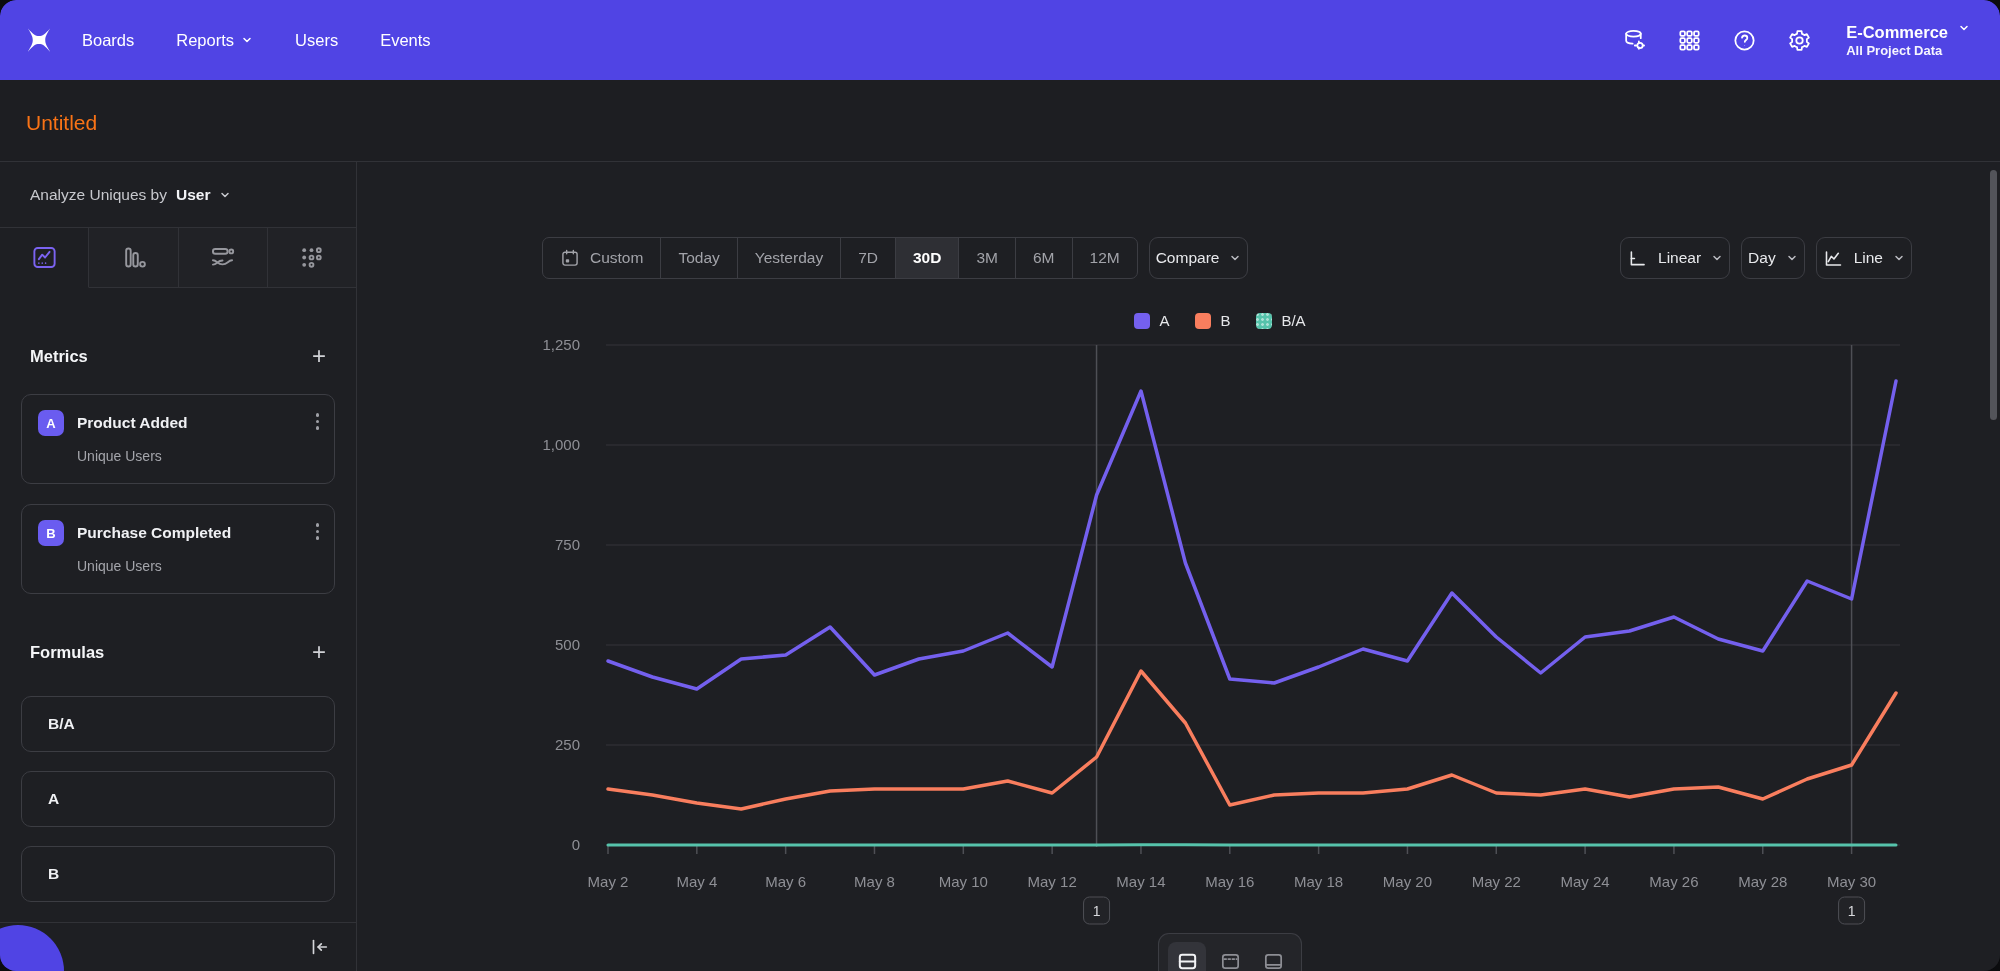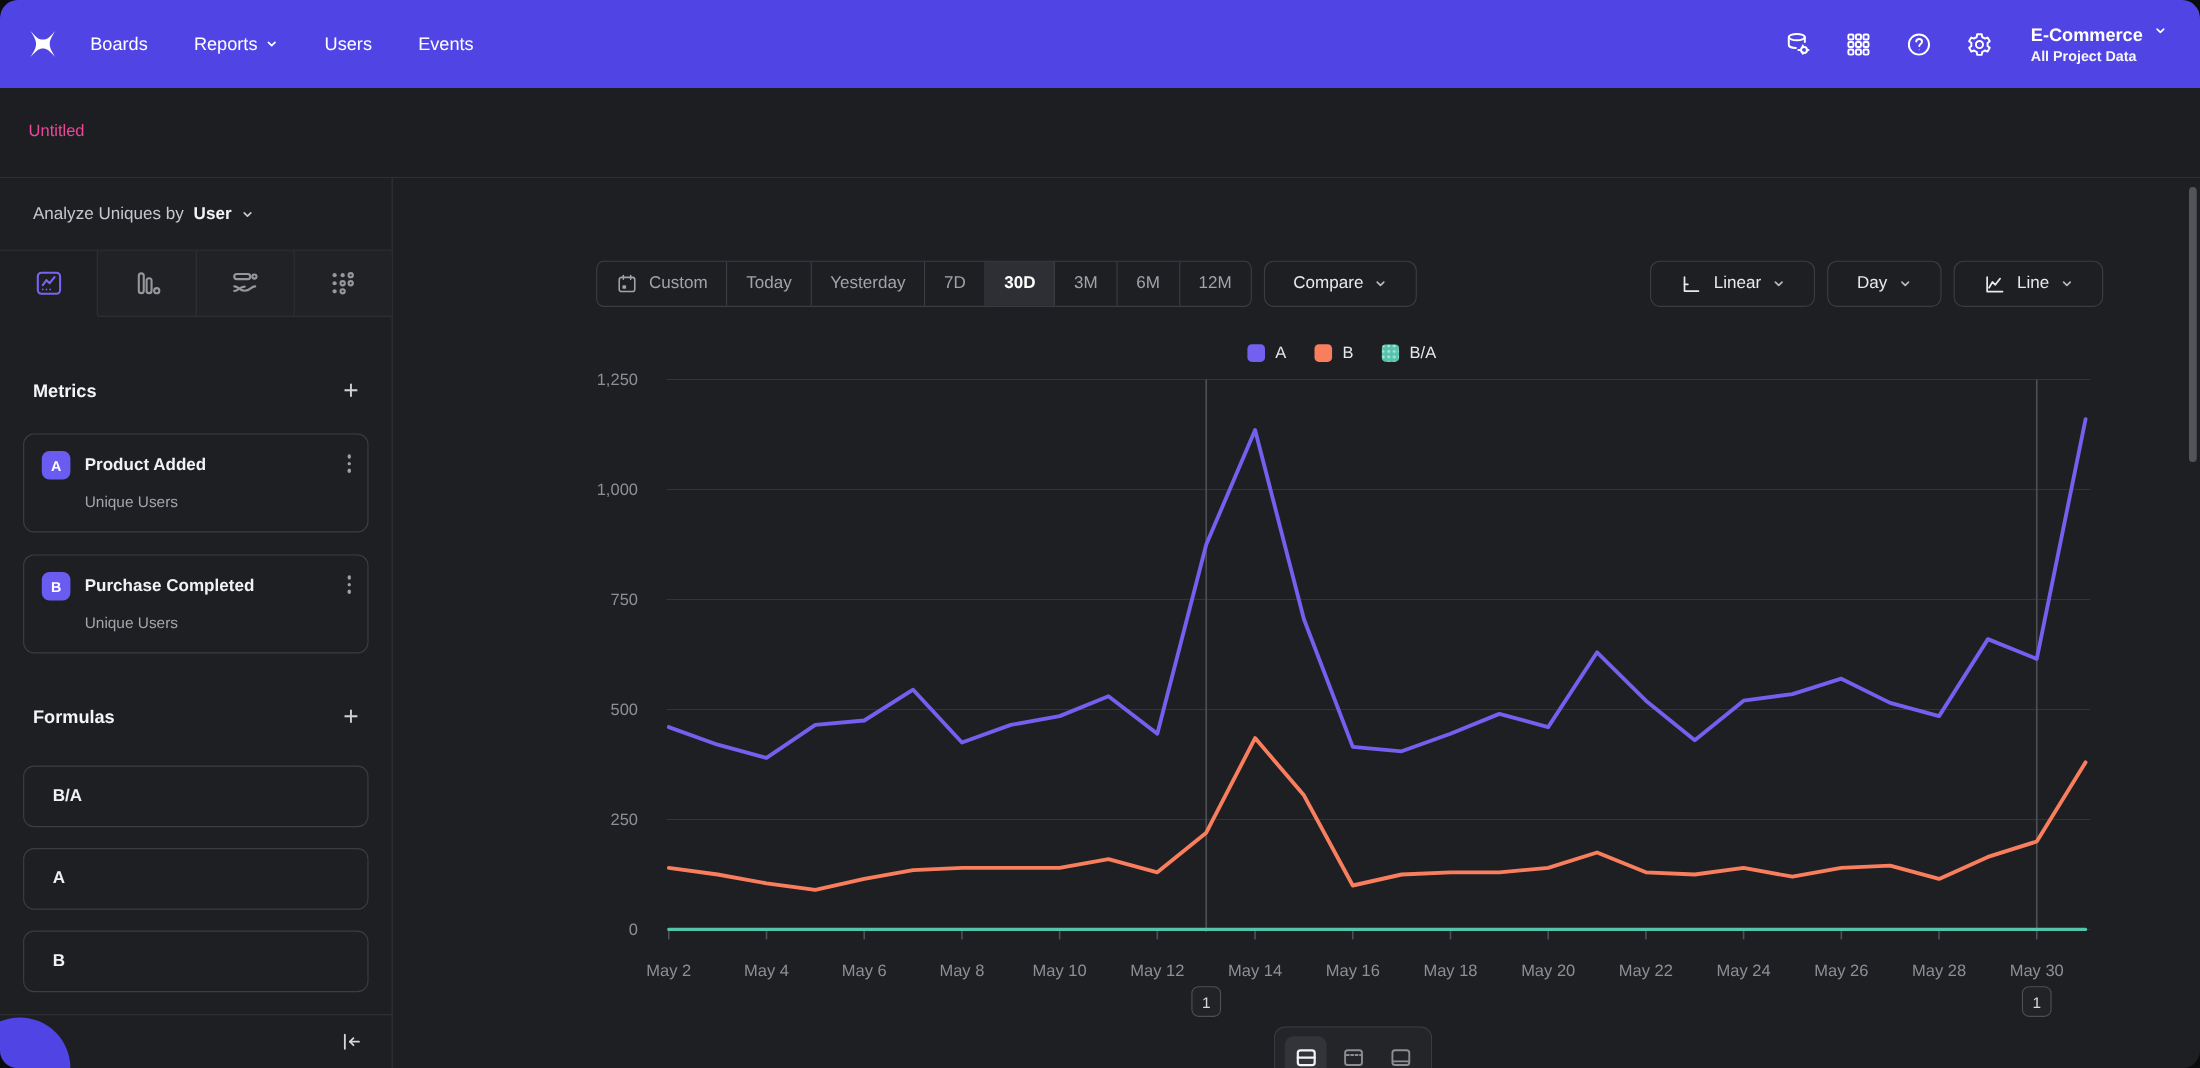--- a/index.html
+++ b/index.html
@@ -17,21 +17,21 @@
   .search svg { width:21px; height:21px; stroke:#fff; stroke-width:2; fill:none; stroke-linecap:round; }
   .search-text { color:rgba(255,255,255,.93); font-size:17px; }
   .topnav-right { position:absolute; right:30px; top:0; height:80px; display:flex; align-items:center; gap:30px; }
   .tn-ic { width:25px; height:25px; stroke:#fff; stroke-width:1.7; fill:none; stroke-linecap:round; stroke-linejoin:round; cursor:pointer; }
   .project { display:flex; gap:10px; cursor:pointer; margin-left:4px; }
   .project-name { color:#fff; font-size:16.5px; font-weight:700; line-height:1.25; }
   .project-scope { color:rgba(255,255,255,.95); font-size:13px; font-weight:700; }
 
   
   .titlebar { position:absolute; top:80px; left:0; width:100%; height:82px; background:#1d1e22; border-bottom:1px solid #313237; }
-  .doc-title { position:absolute; left:26px; top:31px; color:#ec4899; font-size:15px; }
+  .doc-title { position:absolute; left:26px; top:31px; color:#f97316; font-size:21px; }
   .tb-ic { position:absolute; top:109px; width:24px; height:24px; stroke:#c9cacf; stroke-width:1.8; fill:none; stroke-linecap:round; stroke-linejoin:round; cursor:pointer; }
   .tb-divider { position:absolute; left:1877px; top:103px; width:1px; height:36px; background:#3a3b40; }
   .save-btn { position:absolute; right:37px; top:100px; width:68px; height:42px; background:#7263ee; border:none; border-radius:9px; color:#fff; font-size:16px; font-weight:600; font-family:inherit; cursor:pointer; }
 
   
   .workspace { position:absolute; top:162px; left:0; width:100%; height:809px; background:#1e1f23; }
 
   
   .sidebar { position:absolute; left:0; top:0; width:357px; height:100%; border-right:1px solid #313237; }
   .sb-header { height:66px; border-bottom:1px solid #313237; display:flex; align-items:center; padding:0 30px; gap:9px; }
@@ -61,21 +61,21 @@
   .sb-footer svg { width:22px; height:22px; stroke:#d5d6da; stroke-width:1.8; fill:none; stroke-linecap:round; stroke-linejoin:round; cursor:pointer; }
 
   
   .main { position:absolute; left:357px; top:0; right:0; height:100%; }
   .toolbar-left { position:absolute; left:185px; top:75px; display:flex; gap:11px; }
   .segmented { display:flex; height:42px; border:1px solid #3c3d43; border-radius:7px; overflow:hidden; }
   .seg-item { display:flex; align-items:center; gap:10px; padding:0 17px; font-size:15.5px; color:#a2a3a9; border-right:1px solid #3c3d43; cursor:pointer; white-space:nowrap; }
   .seg-item:last-child { border-right:none; }
   .seg-item.active { background:#2e2f34; color:#ffffff; font-weight:700; }
   .seg-item svg { width:20px; height:20px; stroke:#a2a3a9; stroke-width:1.7; fill:none; stroke-linecap:round; stroke-linejoin:round; }
-  .drop-btn { height:42px; border:1px solid #3c3d43; border-radius:9px; background:transparent; display:flex; align-items:center; gap:10px; padding:0 26px; color:#e8e9ec; font-size:15.5px; font-family:inherit; cursor:pointer; }
+  .drop-btn { height:42px; border:1px solid #3c3d43; border-radius:9px; background:transparent; display:flex; align-items:center; gap:10px; padding:0 6px; color:#e8e9ec; font-size:15.5px; font-family:inherit; cursor:pointer; }
   .drop-btn svg.lead { width:21px; height:21px; stroke:#e8e9ec; stroke-width:1.8; fill:none; stroke-linecap:round; stroke-linejoin:round; }
   .drop-btn .chev { stroke:#b9bac0; }
   .toolbar-right { position:absolute; top:75px; right:88px; display:flex; gap:11px; }
 
   .legend { position:absolute; left:183px; top:150px; width:1360px; display:flex; justify-content:center; gap:26px; }
   .legend-item { display:flex; align-items:center; gap:9px; }
   .legend-swatch { width:16px; height:16px; border-radius:4px; }
   .legend-swatch.dotted { background-image:radial-gradient(circle at 30% 30%, rgba(255,255,255,.5) 1px, transparent 1.7px); background-size:5px 5px; }
   .legend-label { color:#e6e7ea; font-size:15px; }
 

